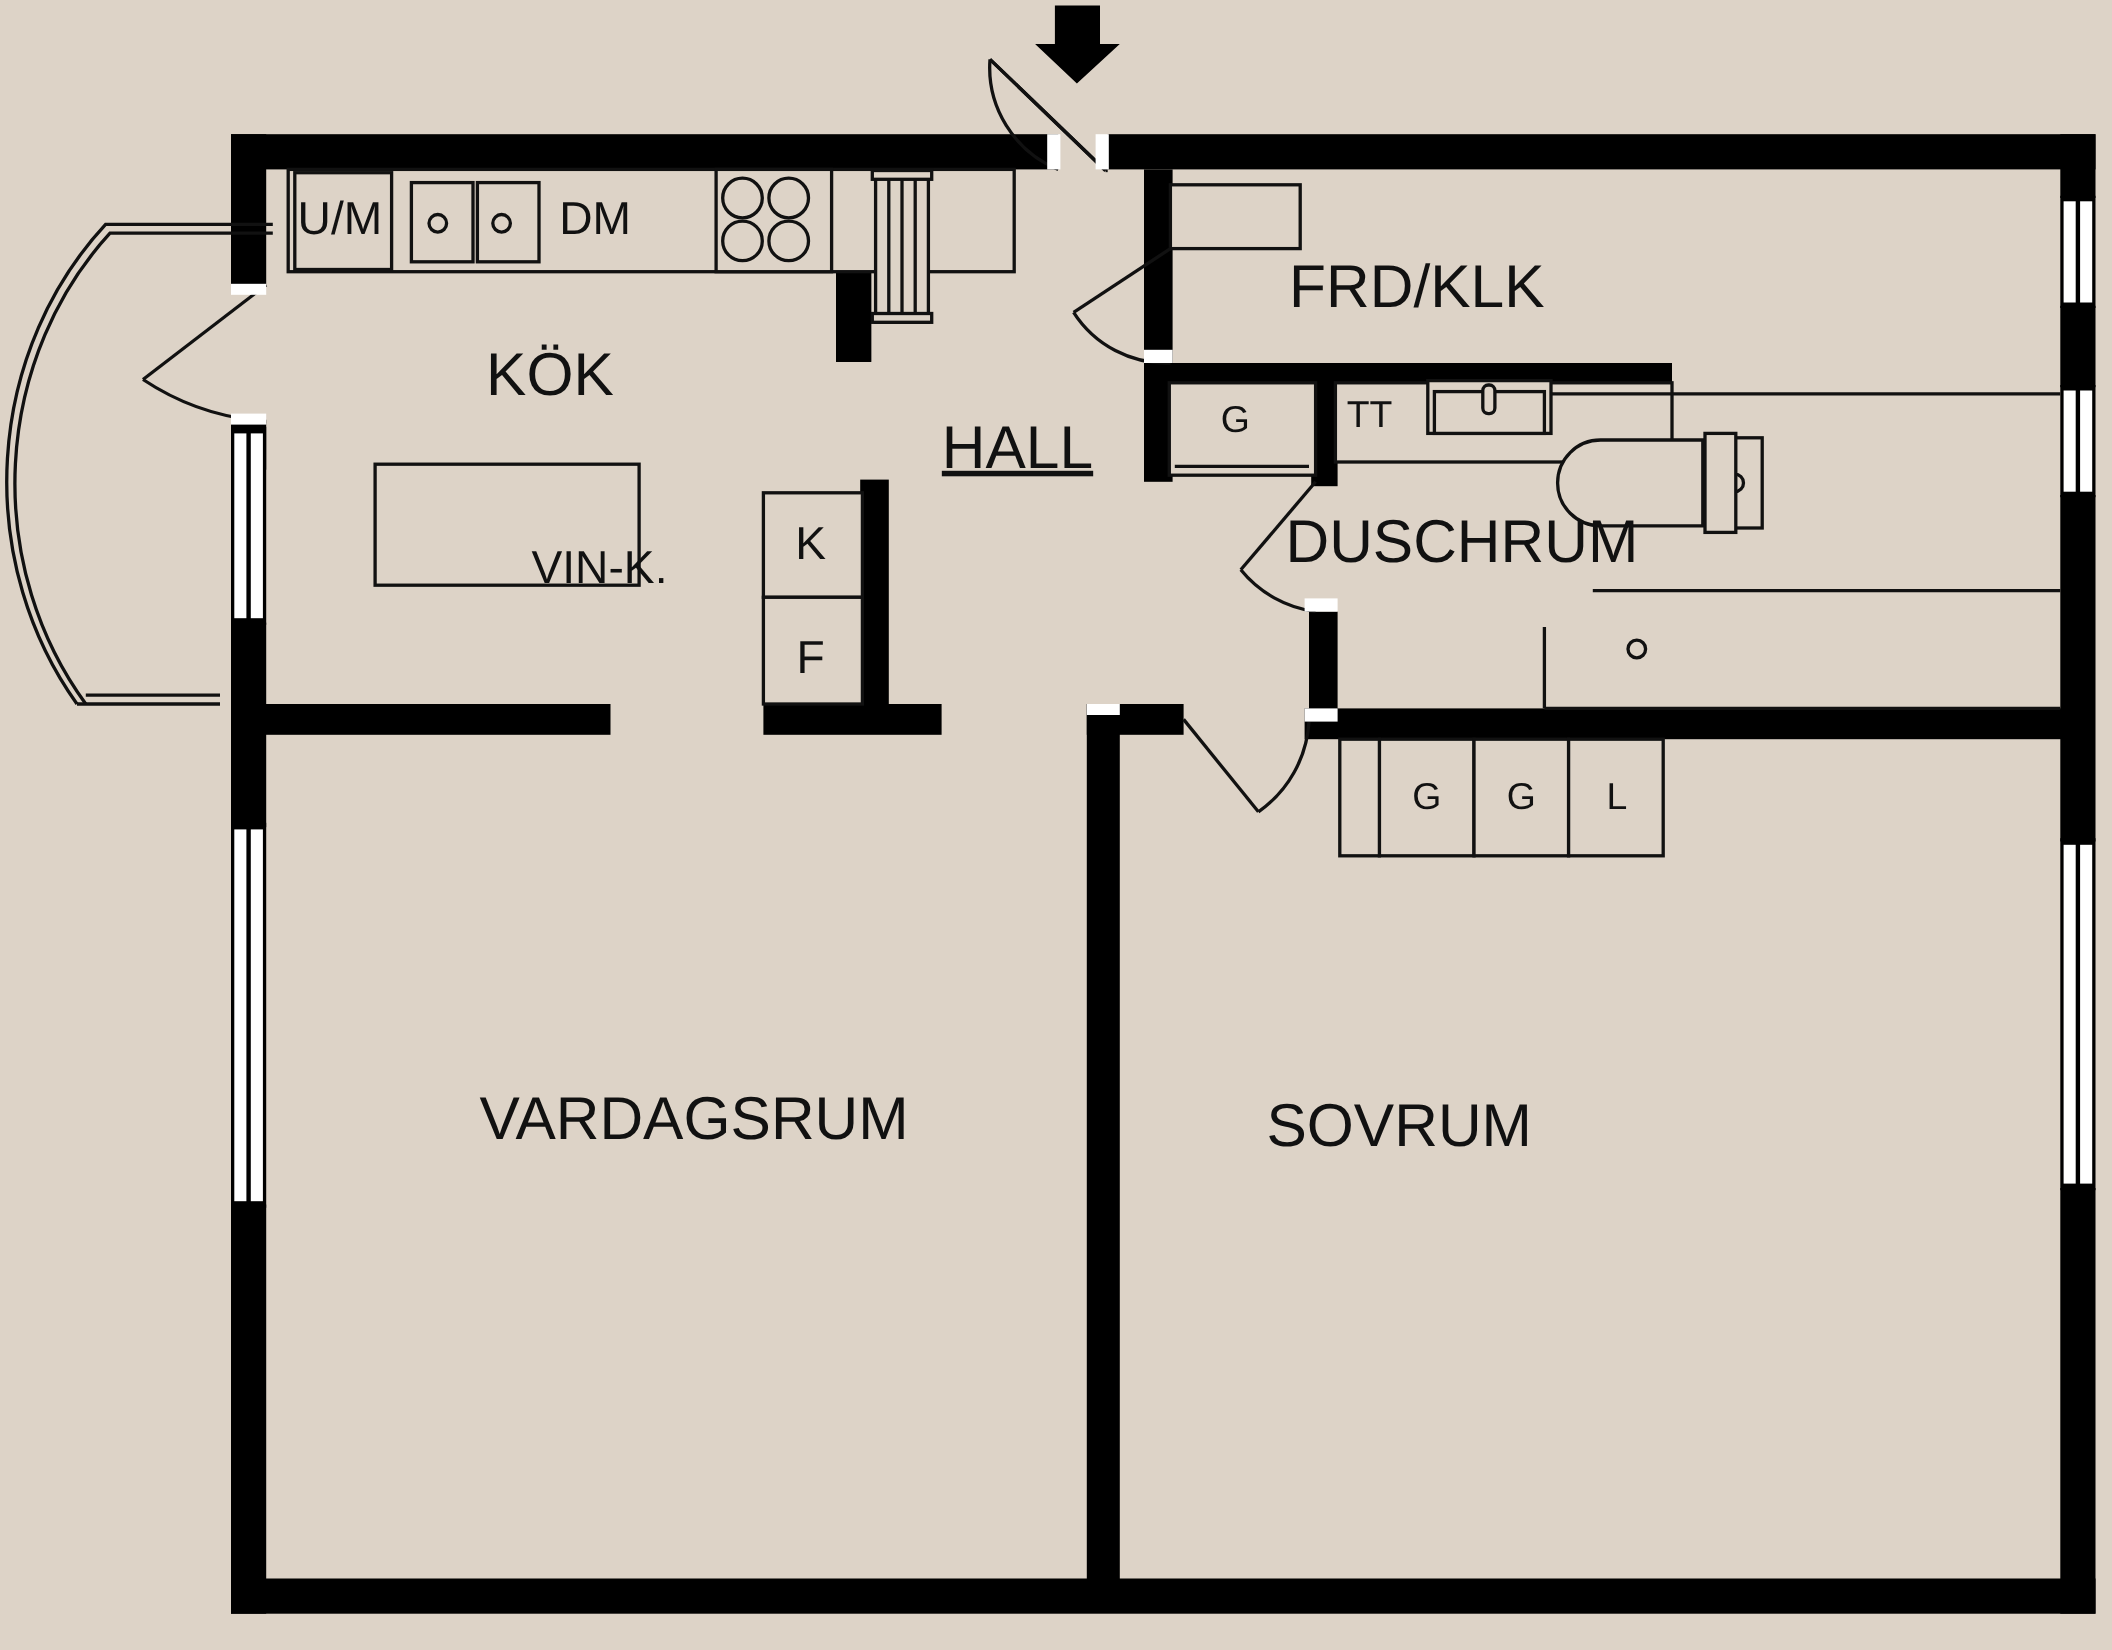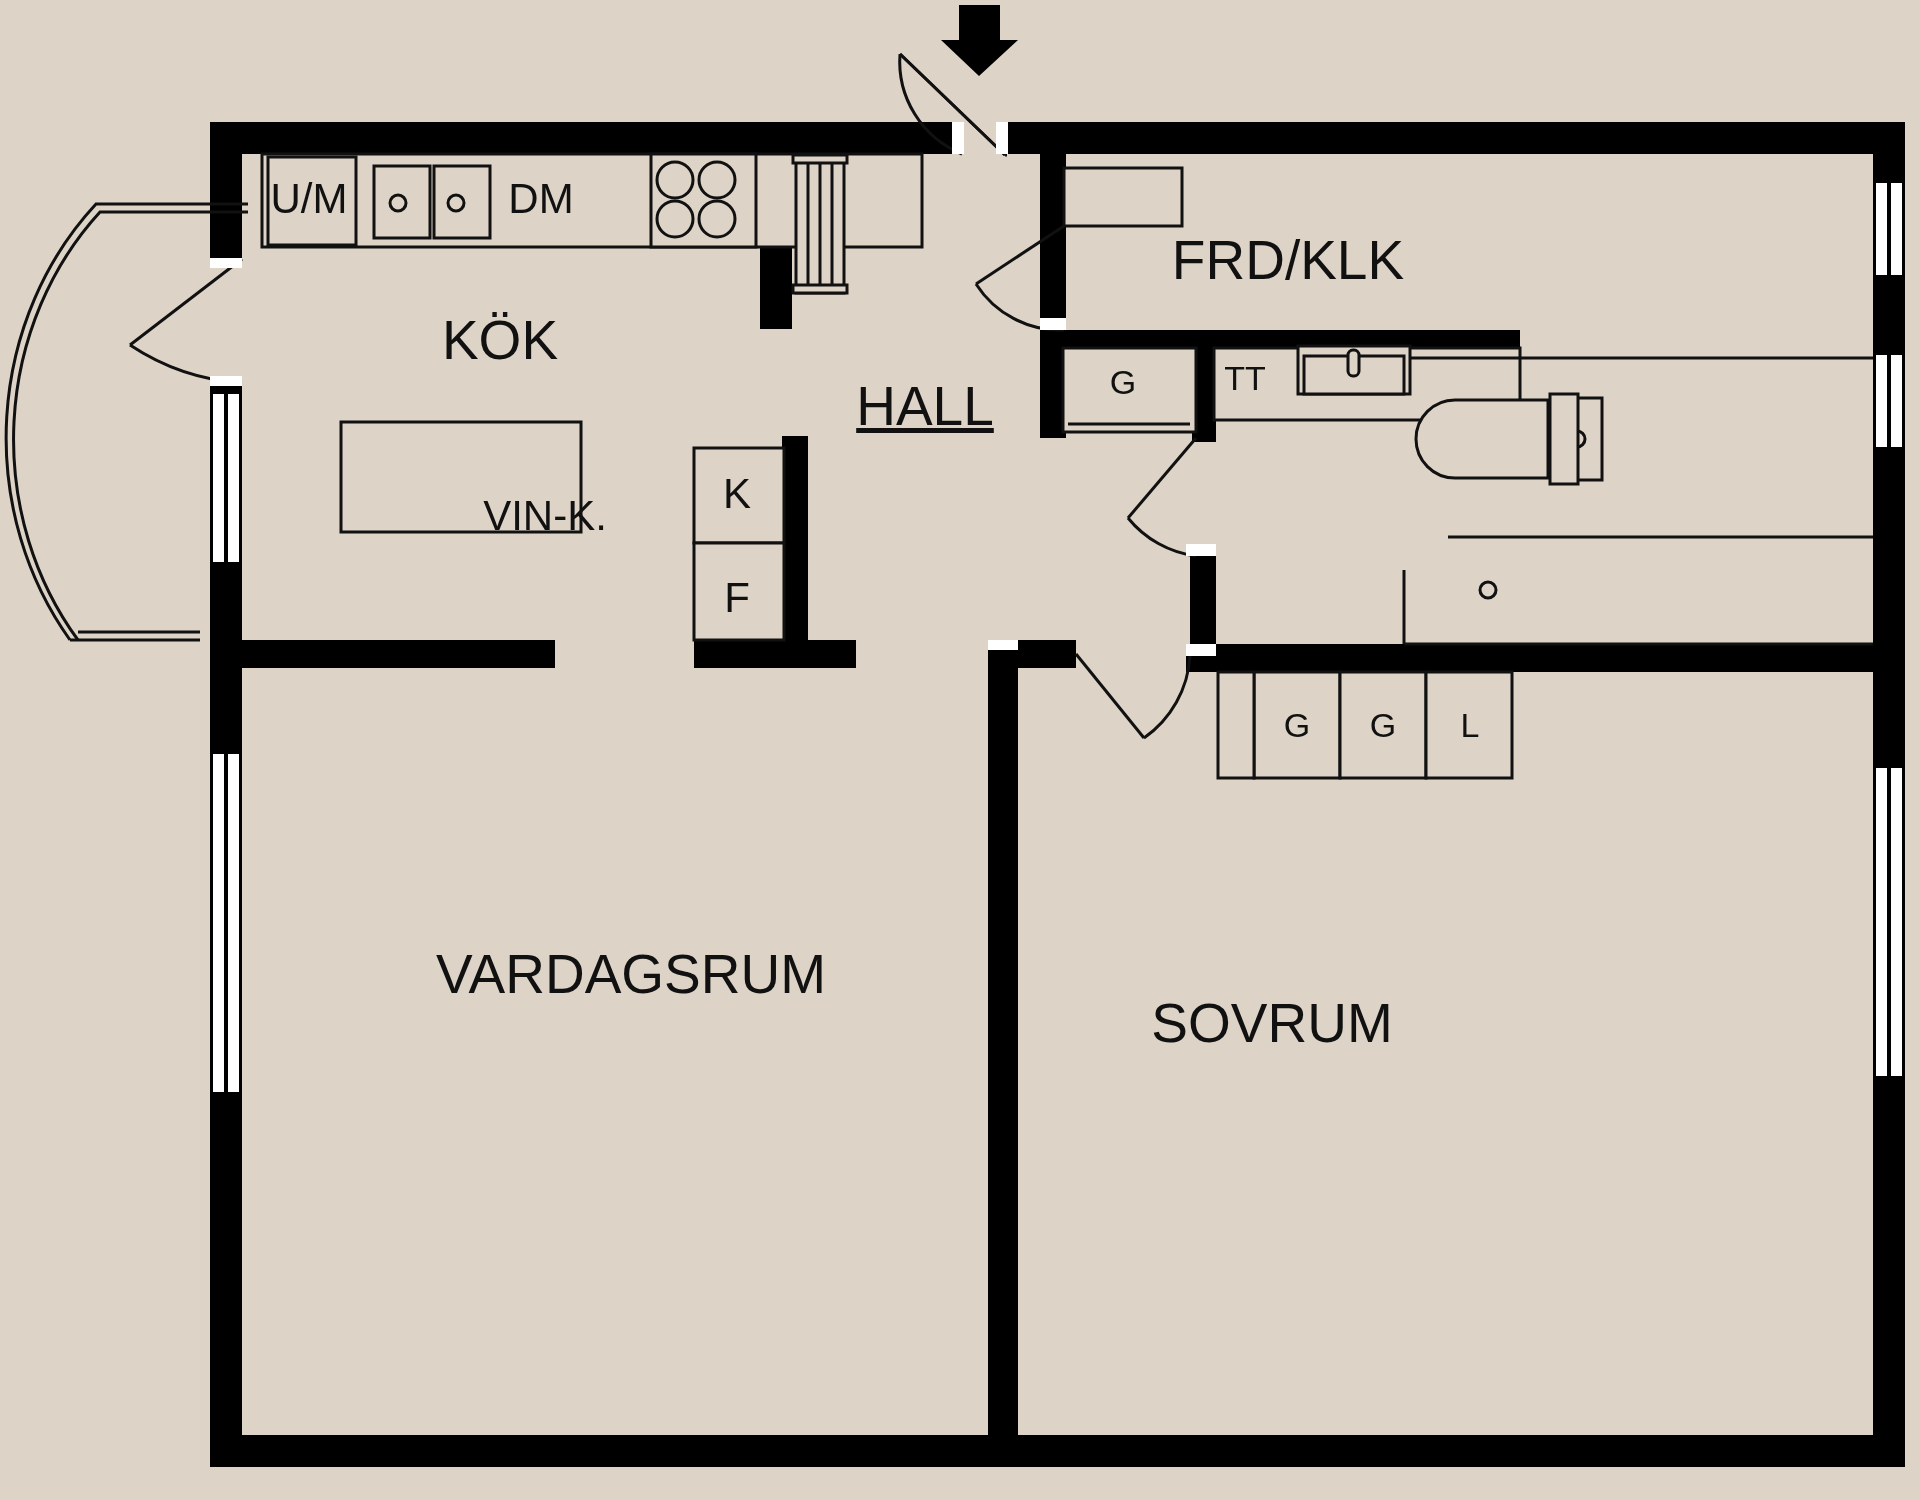--- a/index.html
+++ b/index.html
@@ -246,21 +246,22 @@
 
   <g fill="#000000">
     <polygon points="959,5 1000,5 1000,40 1018,40 979,76 941,40 959,40"></polygon>
   </g>
 
 </svg>
 
 <div class="room-label big" style="left:500px;  top:340px;">KÖK</div>
 <div class="room-label big" style="left:925px;  top:406px;text-decoration:underline;">HALL</div>
 <div class="room-label big" style="left:1288px; top:260px;">FRD/KLK</div>
-<div class="room-label big" style="left:631px;  top:974px;text-align:right;">VARDAGSRUM</div>
+<div class="room-label big" style="left:1329px; top:492px;">DUSCHRUM</div>
+<div class="room-label big" style="left:631px;  top:1016px;text-align:right;">VARDAGSRUM</div>
 <div class="room-label big" style="left:1272px; top:975px;margin-top:48px;">SOVRUM</div>
 
 <div class="room-label mid" style="left:309px;  top:199px;">U/M</div>
 <div class="room-label mid" style="left:541px;  top:199px;">DM</div>
 <div class="room-label mid" style="left:545px;  top:516px;">VIN-K.</div>
 <div class="room-label mid" style="left:737px;  top:494px;">K</div>
 <div class="room-label mid" style="left:737px;  top:598px;">F</div>
 <div class="room-label small" style="left:1123px; top:382px;">G</div>
 <div class="room-label small" style="left:1245px; top:378px;">TT</div>
 <div class="room-label small" style="left:1297px; top:725px;">G</div>

